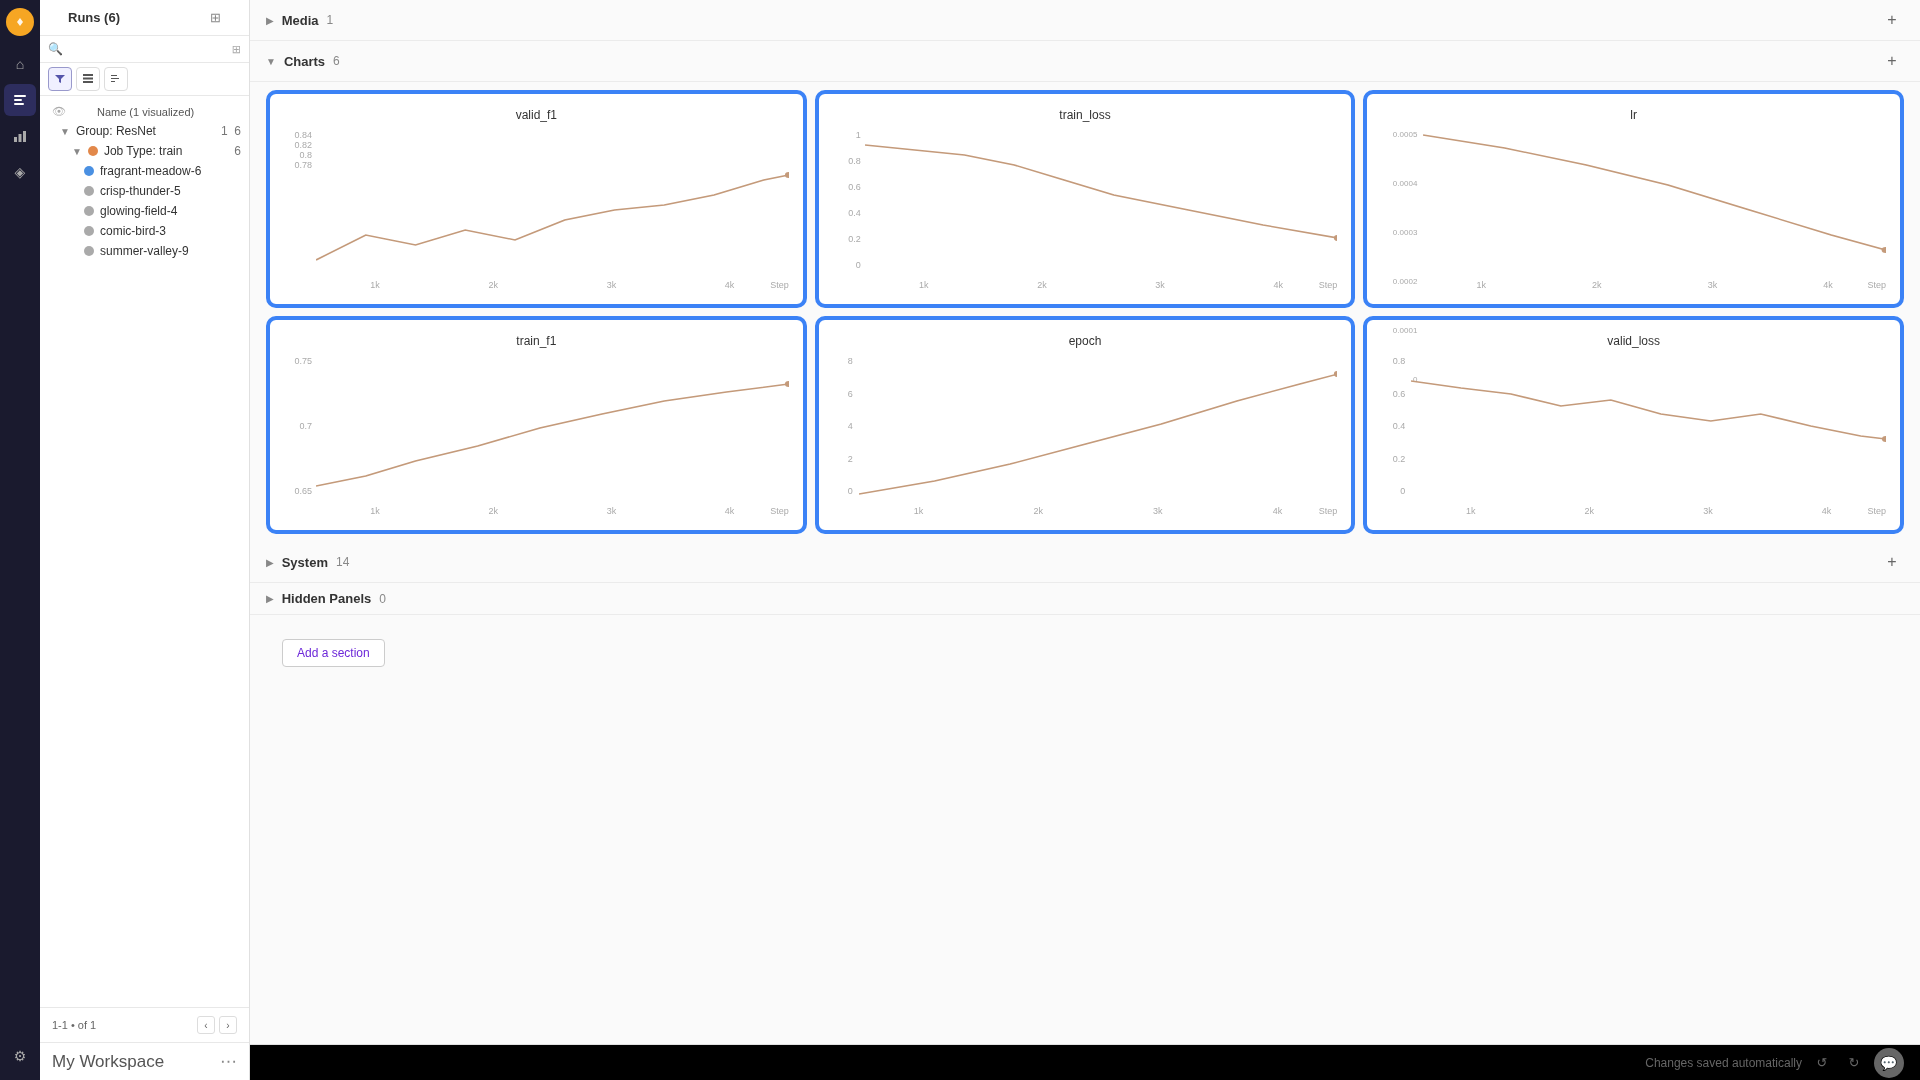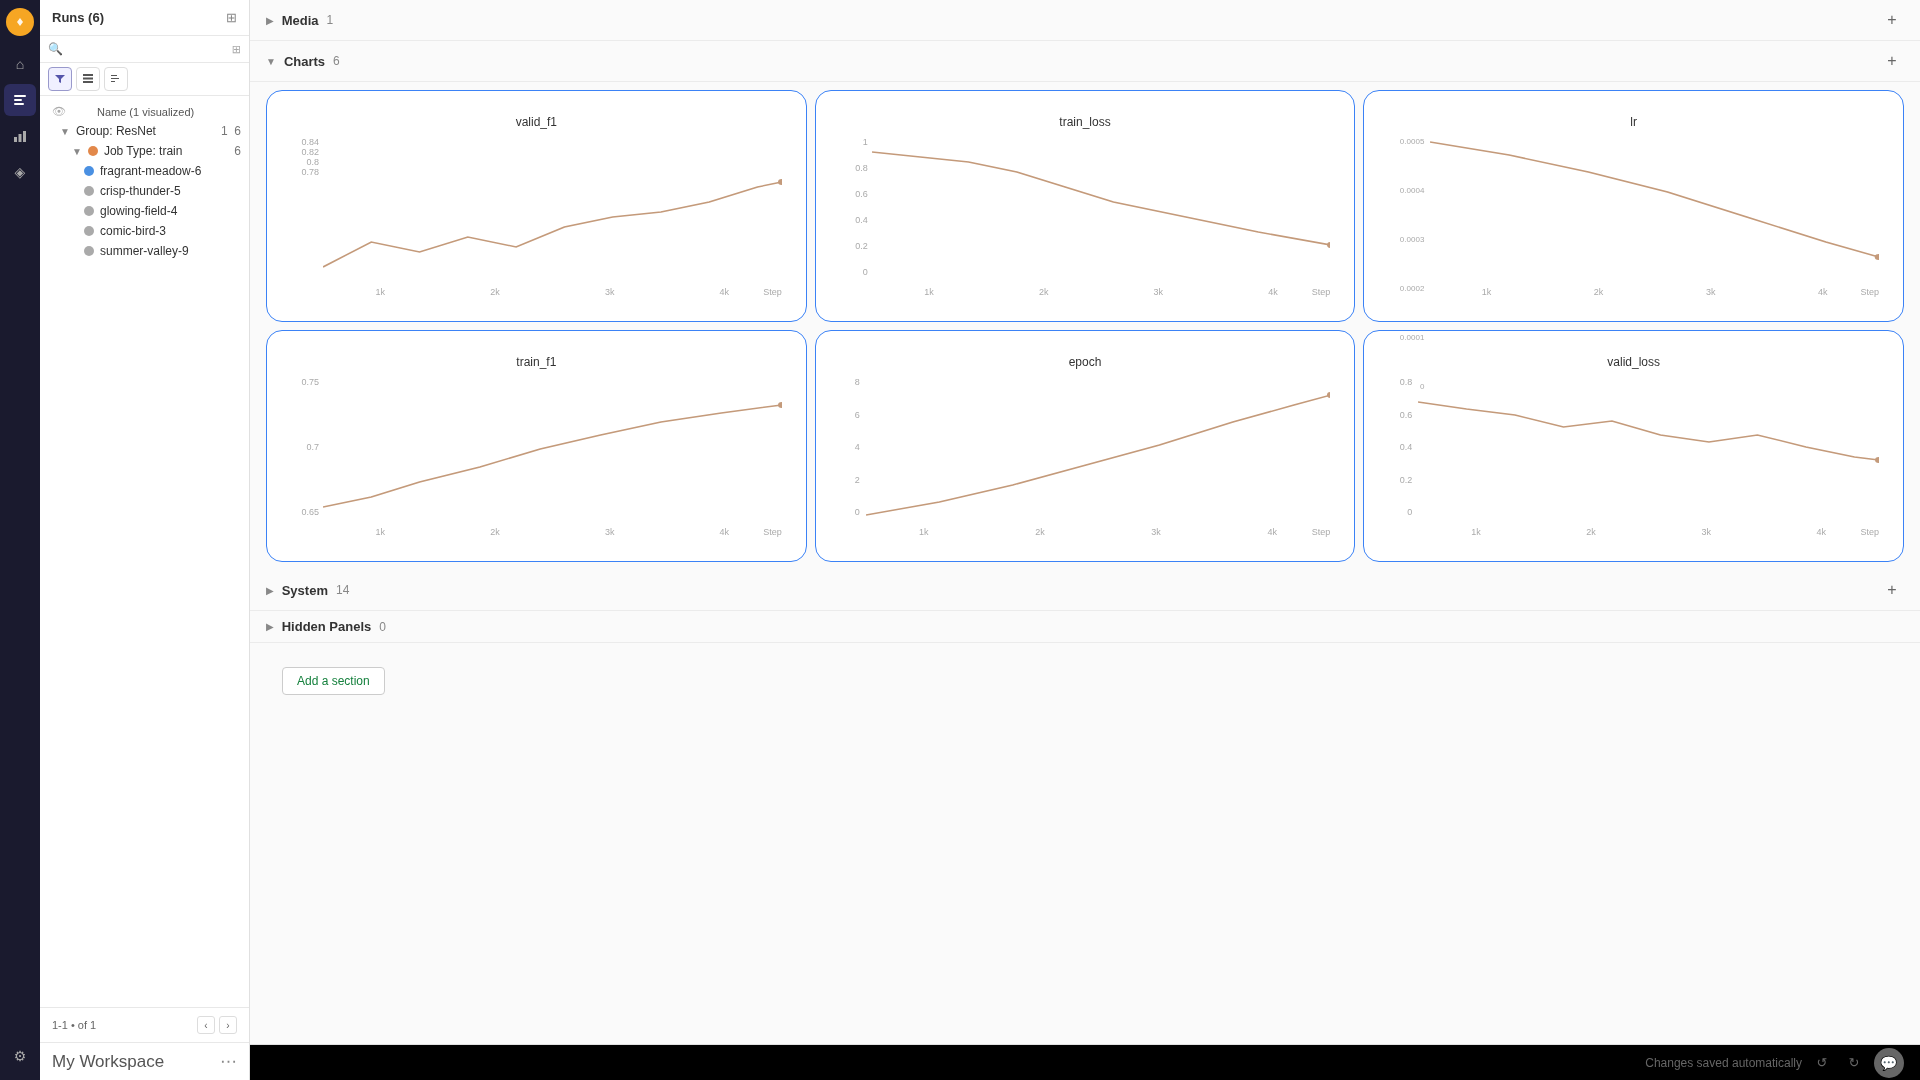--- a/index.html
+++ b/index.html
@@ -45,21 +45,21 @@
     
     .sidebar {
       width: 210px;
       background: #fff;
       border-right: 1px solid #e0e0e0;
       display: flex;
       flex-direction: column;
       flex-shrink: 0;
     }
     .sidebar-header {
-      padding: 10px 12px;
+      padding: 10px 28px;
       display: flex;
       align-items: center;
       justify-content: space-between;
       border-bottom: 1px solid #e8e8e8;
     }
     .sidebar-title {
       font-weight: 600;
       font-size: 13px;
       color: #333;
     }
@@ -209,42 +209,42 @@
 
     
     .charts-grid {
       display: grid;
       grid-template-columns: repeat(3, 1fr);
       gap: 8px;
       padding: 8px 16px;
     }
     .chart-card {
       background: #fff;
-      border: 1px solid #3b82f6;
-      border-radius: 16px;
-      padding: 24px;
+      border: 4px solid #3b82f6;
+      border-radius: 10px;
+      padding: 14px;
       min-height: 200px;
     }
     .chart-title {
       text-align: center;
       font-size: 12px;
       font-weight: 500;
       color: #333;
       margin-bottom: 8px;
     }
 
     
     .add-section-btn {
       margin: 12px 16px;
       padding: 6px 14px;
       border: 1px solid #ccc;
       border-radius: 4px;
       background: #fff;
       font-size: 12px;
-      color: #15803d;
+      color: #6d28d9;
       cursor: pointer;
       display: inline-block;
     }
 
     
     .bottom-status {
       position: fixed;
       bottom: 0;
       right: 0;
       left: 250px;

